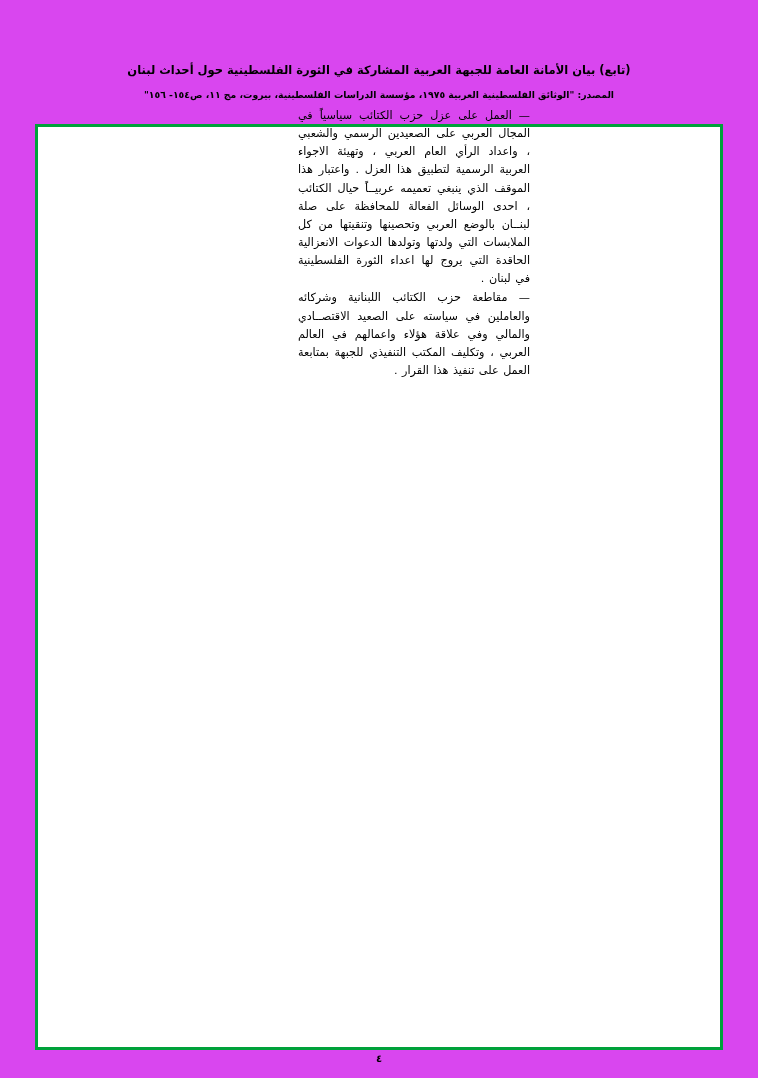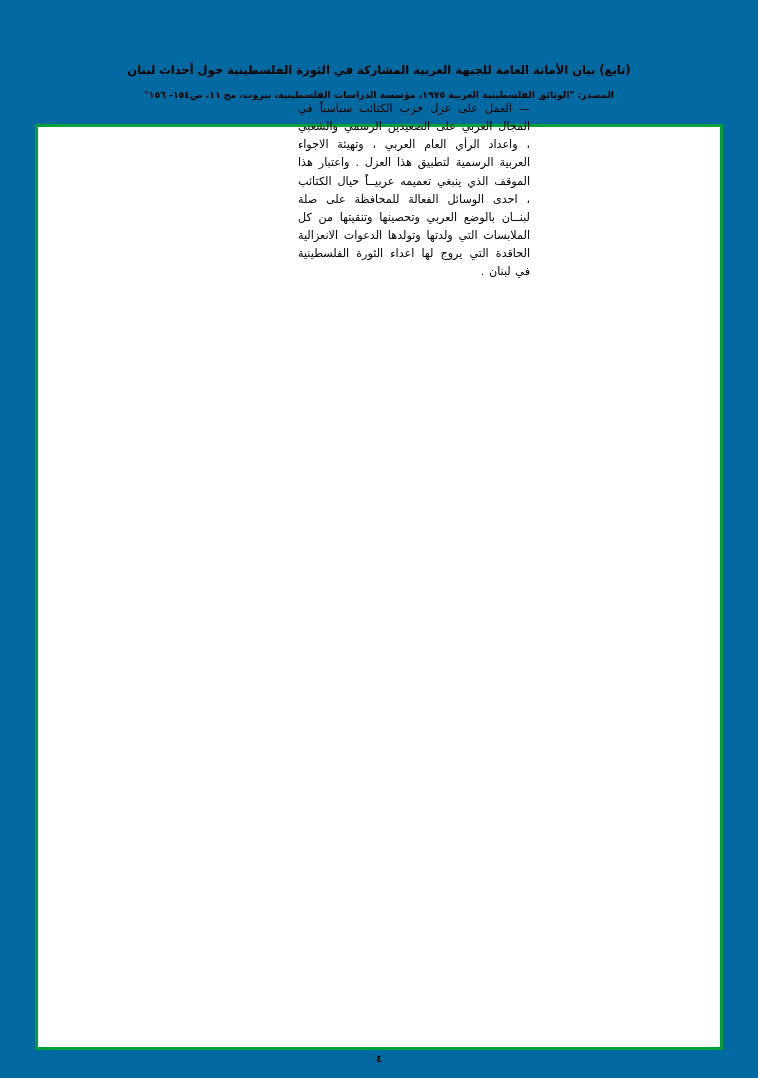--- a/index.html
+++ b/index.html
@@ -12,21 +12,21 @@
     height: 1078px;
     position: relative;
     font-family: "Liberation Serif", "DejaVu Serif", serif;
     color: #000000;
     overflow: hidden;
   }
 
   .page {
     position: absolute;
     inset: 0;
-    background: #0369a1;
+    background: #d946ef;
     padding-left: 48px;
   }
 
   
   .header {
     position: absolute;
     top: 62px;
     left: 0;
     right: 0;
     text-align: center;
@@ -63,21 +63,21 @@
   .frame-inner {
     position: absolute;
     inset: 3px;
     border: 1px solid #ffffff;
     background: #ffffff;
   }
 
   
   .content {
     position: absolute;
-    top: 100px;
+    top: 107px;
     right: 228px;
     width: 232px;
     direction: rtl;
     text-align: justify;
     text-align-last: right;
   }
   .para {
     font-family: "DejaVu Sans", "Liberation Sans", sans-serif;
     font-size: 11.2px;
     line-height: 1.62;
@@ -113,17 +113,18 @@
     <div class="header-title">(تابع) بيان الأمانة العامة للجبهة العربية المشاركة في الثورة الفلسطينية حول أحداث لبنان</div>
     <div class="header-source">المصدر: "الوثائق الفلسطينية العربية ١٩٧٥، مؤسسة الدراسات الفلسطينية، بيروت، مج ١١، ص١٥٤- ١٥٦"</div>
   </div>
 
   <div class="frame">
     <div class="frame-inner"></div>
   </div>
 
   <div class="content">
     <p class="para">— العمل على عزل حزب الكتائب سياسياً في المجال العربي على الصعيدين الرسمي والشعبي ، واعداد الرأي العام العربي ، وتهيئة الاجواء العربية الرسمية لتطبيق هذا العزل . واعتبار هذا الموقف الذي ينبغي تعميمه عربيــاً حيال الكتائب ، احدى الوسائل الفعالة للمحافظة على صلة لبنــان بالوضع العربي وتحصينها وتنقيتها من كل الملابسات التي ولدتها وتولدها الدعوات الانعزالية الحاقدة التي يروج لها اعداء الثورة الفلسطينية في لبنان .</p>
+    <p class="para">— مقاطعة حزب الكتائب اللبنانية وشركائه والعاملين في سياسته على الصعيد الاقتصــادي والمالي وفي علاقة هؤلاء واعمالهم في العالم العربي ، وتكليف المكتب التنفيذي للجبهة بمتابعة العمل على تنفيذ هذا القرار .</p>
   </div>
 
   <div class="page-number">٤</div>
 
 </div>
 
 </body></html>

